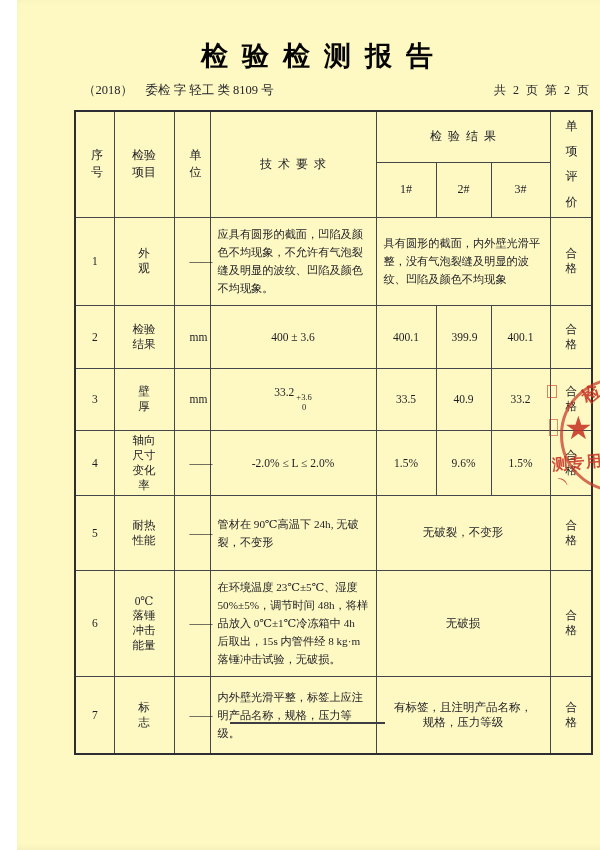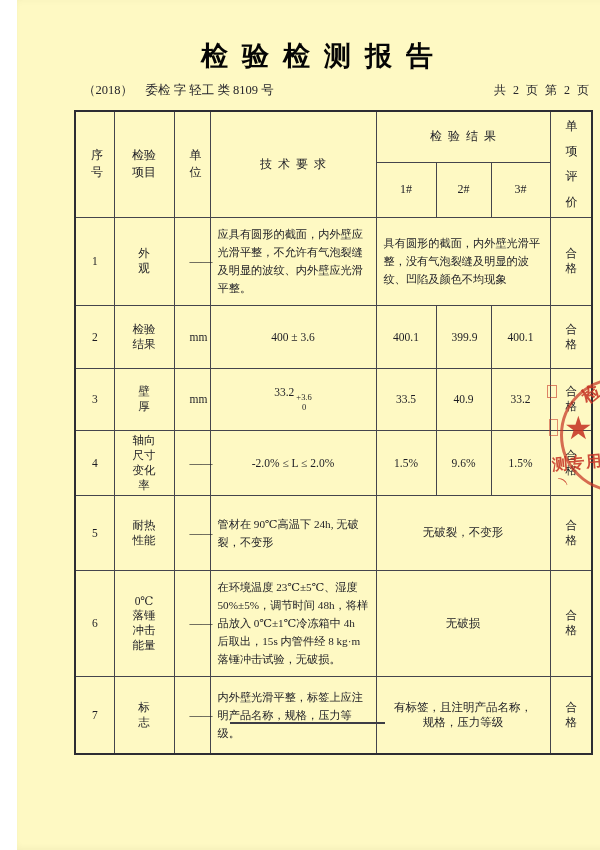--- a/index.html
+++ b/index.html
@@ -91,21 +91,21 @@
       <tr class="h2">
         <td class="hd">1#</td>
         <td class="hd">2#</td>
         <td class="hd">3#</td>
       </tr>
 
       <tr class="r1">
         <td>1</td>
         <td>外　观</td>
         <td class="nowrap">——</td>
-        <td class="left">应具有圆形的截面，内外壁应光滑平整，不允许有气泡裂缝及明显的波纹、内外壁应光滑平整。</td>
+        <td class="left">应具有圆形的截面，凹陷及颜色不均现象，不允许有气泡裂缝及明显的波纹、凹陷及颜色不均现象。</td>
         <td class="left" colspan="3">具有圆形的截面，内外壁光滑平整，没有气泡裂缝及明显的波纹、凹陷及颜色不均现象</td>
         <td>合格</td>
       </tr>
 
       <tr class="r2">
         <td>2</td>
         <td>检验结果</td>
         <td class="nowrap">mm</td>
         <td>400 ± 3.6</td>
         <td>400.1</td>

